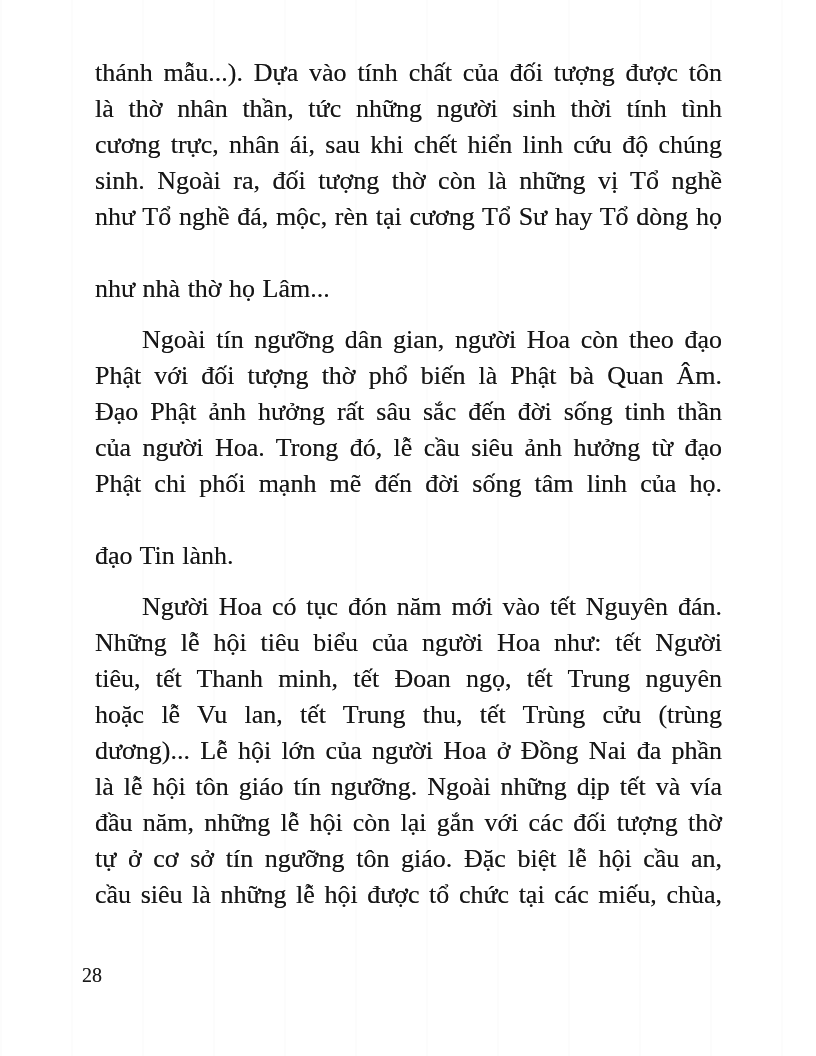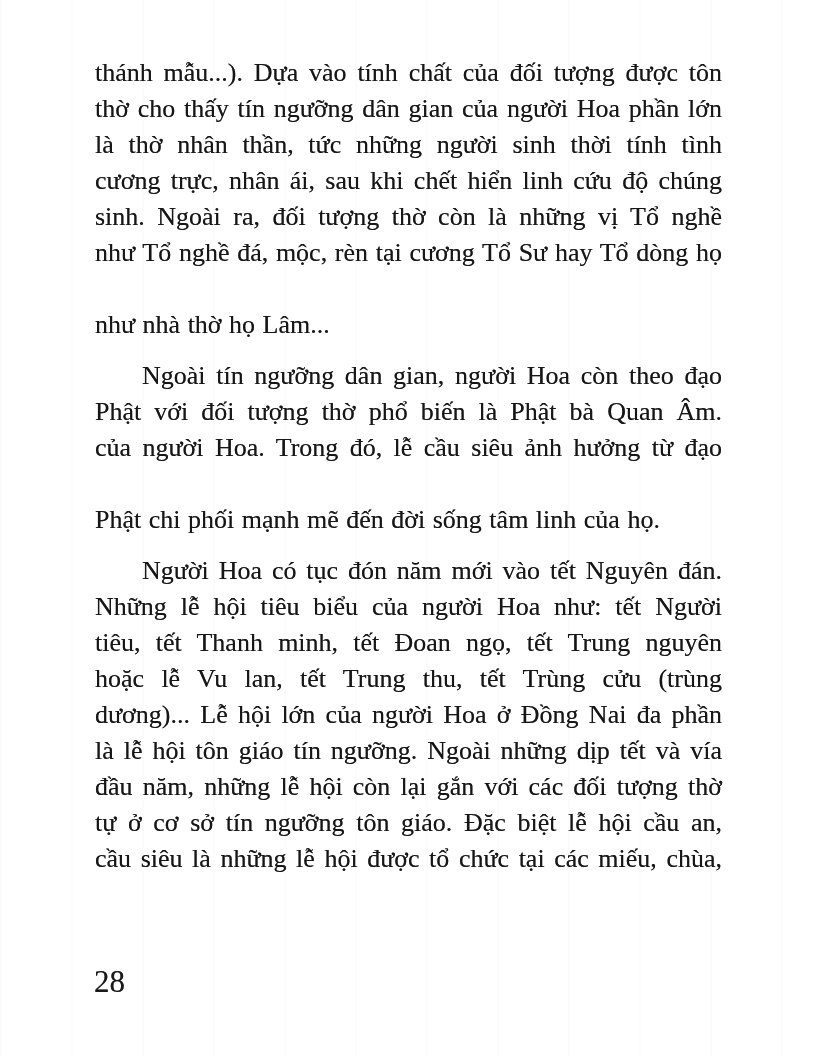--- a/index.html
+++ b/index.html
@@ -46,46 +46,47 @@
   
   .paragraph:not(.justify-last) .line:last-child {
     text-align-last: left;
     margin-top: 36px;
   }
   .paragraph.indent .line:first-child {
     text-indent: 47px;
   }
   .page-number {
     position: absolute;
-    left: 94px;
+    left: 82px;
     top: 964px;
-    font-size: 31px;
+    font-size: 20px;
     color: #1a1a1a;
     text-shadow: 0 0 0.5px rgba(0,0,0,0.5);
   }
 </style>
 </head>
 <body>
 
 <div class="page">
   <main class="text-block">
       <div class="paragraph">
         <div class="line">thánh mẫu...). Dựa vào tính chất của đối tượng được tôn</div>
-        <div class="line">thờ cho thấy tín ngưỡng dân gian của người Hoa phần lớn</div>
         <div class="line">là thờ nhân thần, tức những người sinh thời tính tình</div>
         <div class="line">cương trực, nhân ái, sau khi chết hiển linh cứu độ chúng</div>
         <div class="line">sinh. Ngoài ra, đối tượng thờ còn là những vị Tổ nghề</div>
         <div class="line">như Tổ nghề đá, mộc, rèn tại cương Tổ Sư hay Tổ dòng họ</div>
         <div class="line">như nhà thờ họ Lâm...</div>
       </div>
       <div class="paragraph indent">
         <div class="line">Ngoài tín ngưỡng dân gian, người Hoa còn theo đạo</div>
         <div class="line">Phật với đối tượng thờ phổ biến là Phật bà Quan Âm.</div>
+        <div class="line">Đạo Phật ảnh hưởng rất sâu sắc đến đời sống tinh thần</div>
         <div class="line">của người Hoa. Trong đó, lễ cầu siêu ảnh hưởng từ đạo</div>
         <div class="line">Phật chi phối mạnh mẽ đến đời sống tâm linh của họ.</div>
+        <div class="line">đạo Tin lành.</div>
       </div>
       <div class="paragraph indent justify-last">
         <div class="line">Người Hoa có tục đón năm mới vào tết Nguyên đán.</div>
         <div class="line">Những lễ hội tiêu biểu của người Hoa như: tết Người</div>
         <div class="line">tiêu, tết Thanh minh, tết Đoan ngọ, tết Trung nguyên</div>
         <div class="line">hoặc lễ Vu lan, tết Trung thu, tết Trùng cửu (trùng</div>
         <div class="line">dương)... Lễ hội lớn của người Hoa ở Đồng Nai đa phần</div>
         <div class="line">là lễ hội tôn giáo tín ngưỡng. Ngoài những dịp tết và vía</div>
         <div class="line">đầu năm, những lễ hội còn lại gắn với các đối tượng thờ</div>
         <div class="line">tự ở cơ sở tín ngưỡng tôn giáo. Đặc biệt lễ hội cầu an,</div>

